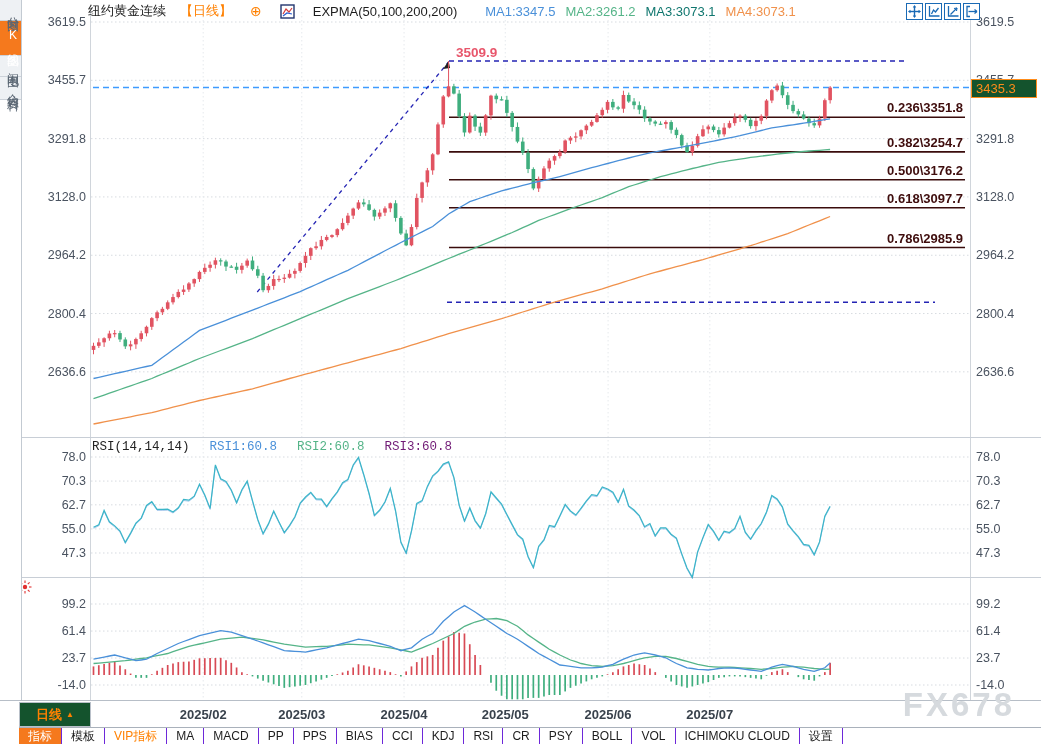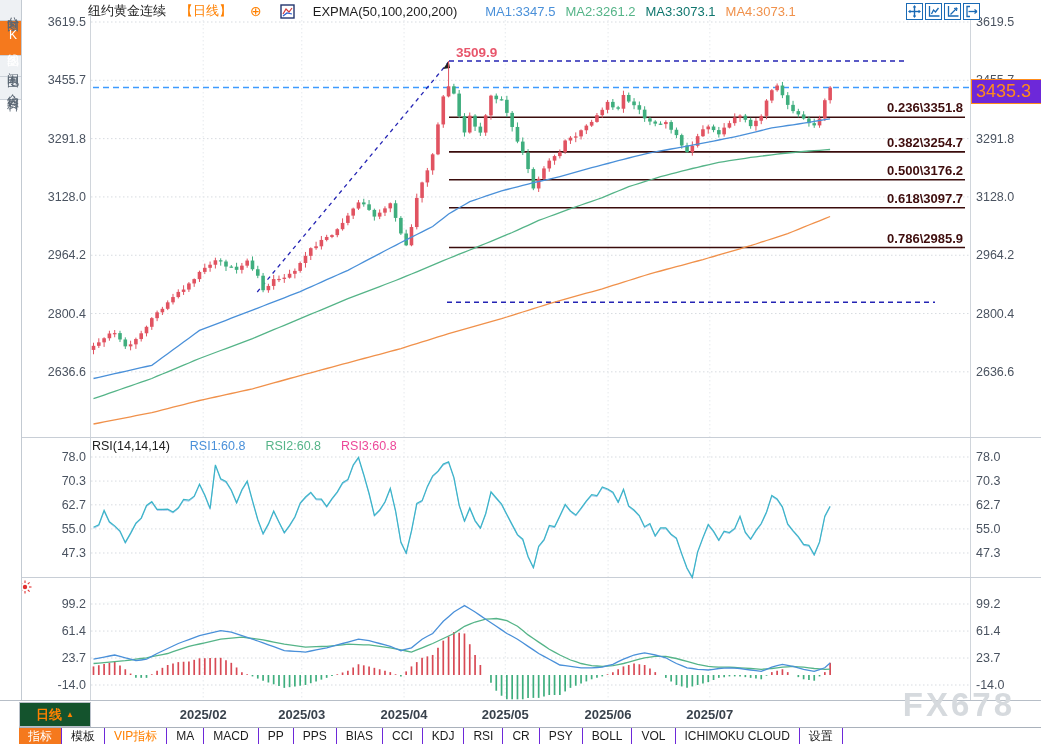--- a/index.html
+++ b/index.html
@@ -16,25 +16,25 @@
   
   .hdr{position:absolute;left:88px;top:3px;height:16px;font-size:13px;color:#1d1d1d;
        white-space:nowrap;z-index:4;display:flex;align-items:center;gap:18px;}
   .hdr .orange{color:#ff8000;}
   .hdr .plus{color:#ff8000;font-size:14px;}
   .toolbar{position:absolute;left:906px;top:3px;display:flex;gap:2px;z-index:4;}
   .tbtn{width:15px;height:15px;border:1px solid #1a6ab5;background:#fff;display:flex;
         align-items:center;justify-content:center;cursor:pointer;}
   
   .panel-hdr{position:absolute;left:92px;font-size:12.5px;color:#222;z-index:4;white-space:nowrap;}
-  .panel-hdr span{margin-right:10px;}
+  .panel-hdr span{margin-right:10px;font-family:Liberation Mono, monospace;}
   .flag-icon{position:absolute;left:18px;top:580px;z-index:4;}
   
-  .price-badge{position:absolute;left:971px;top:79px;background:#6d28d9;border:1px solid #ff8c1a;
-               color:#ff8c1a;font-size:18px;padding:1px 10px 1px 4px;z-index:4;min-width:55px;}
+  .price-badge{position:absolute;left:971px;top:79px;background:#14532d;border:1px solid #ff8c1a;
+               color:#ff8c1a;font-size:13px;padding:1px 5px 1px 4px;z-index:4;min-width:55px;}
   
   .period-box{position:absolute;left:19px;top:702px;width:70px;height:23px;background:#14532d;
               border:1px solid #b9c0c9;z-index:6;display:flex;align-items:center;justify-content:center;
               color:#ff8000;font-weight:bold;font-size:13px;gap:4px;cursor:pointer;}
   .period-box .tri{font-size:8px;}
   .tabbar{position:absolute;left:19px;right:0;top:727px;height:17px;background:#fff;
           border-top:1px solid #a9b1bb;display:flex;z-index:6;font-size:12px;}
   .tab{padding:0 9px;line-height:16px;border-right:1px solid #6d28d9;color:#1d1d1d;
        white-space:nowrap;cursor:pointer;}
   .tab.sel{background:#f5791d;color:#fff;}
@@ -613,21 +613,21 @@
           <path d="M5 1.5h-3v10h3"></path>
           <path d="M3.5 6.5H12"></path>
           <path d="M12 6.5l-2.5-2M12 6.5l-2.5 2"></path>
         </svg>
     </span>
   </div>
 
   <div class="price-badge">3435.3</div>
 
   <div class="panel-hdr" style="top:439px;">
-    <span>RSI(14,14,14)</span><span id="rsi-values"><span style="color: rgb(74, 144, 217); margin-left: 10px;">RSI1:60.8</span><span style="color: rgb(85, 180, 136); margin-left: 10px;">RSI2:60.8</span><span style="color: #ec4899; margin-left: 10px;">RSI3:60.8</span></span>
+    <span>RSI(14,14,14)</span><span id="rsi-values"><span style="color: rgb(74, 144, 217); margin-left: 10px;">RSI1:60.8</span><span style="color: rgb(85, 180, 136); margin-left: 10px;">RSI2:60.8</span><span style="color: #701a75; margin-left: 10px;">RSI3:60.8</span></span>
   </div>
   <span class="flag-icon">
     <svg width="14" height="14">
         <circle cx="7" cy="7" r="2.2" fill="#e03030"></circle>
         <g stroke="#e03030" stroke-width="1.1">
           <line x1="7" y1="0.5" x2="7" y2="3"></line>
           <line x1="7" y1="11" x2="7" y2="13.5"></line>
           <line x1="0.5" y1="7" x2="3" y2="7"></line>
           <line x1="11" y1="7" x2="13.5" y2="7"></line>
           <line x1="2.4" y1="2.4" x2="4.2" y2="4.2"></line>

